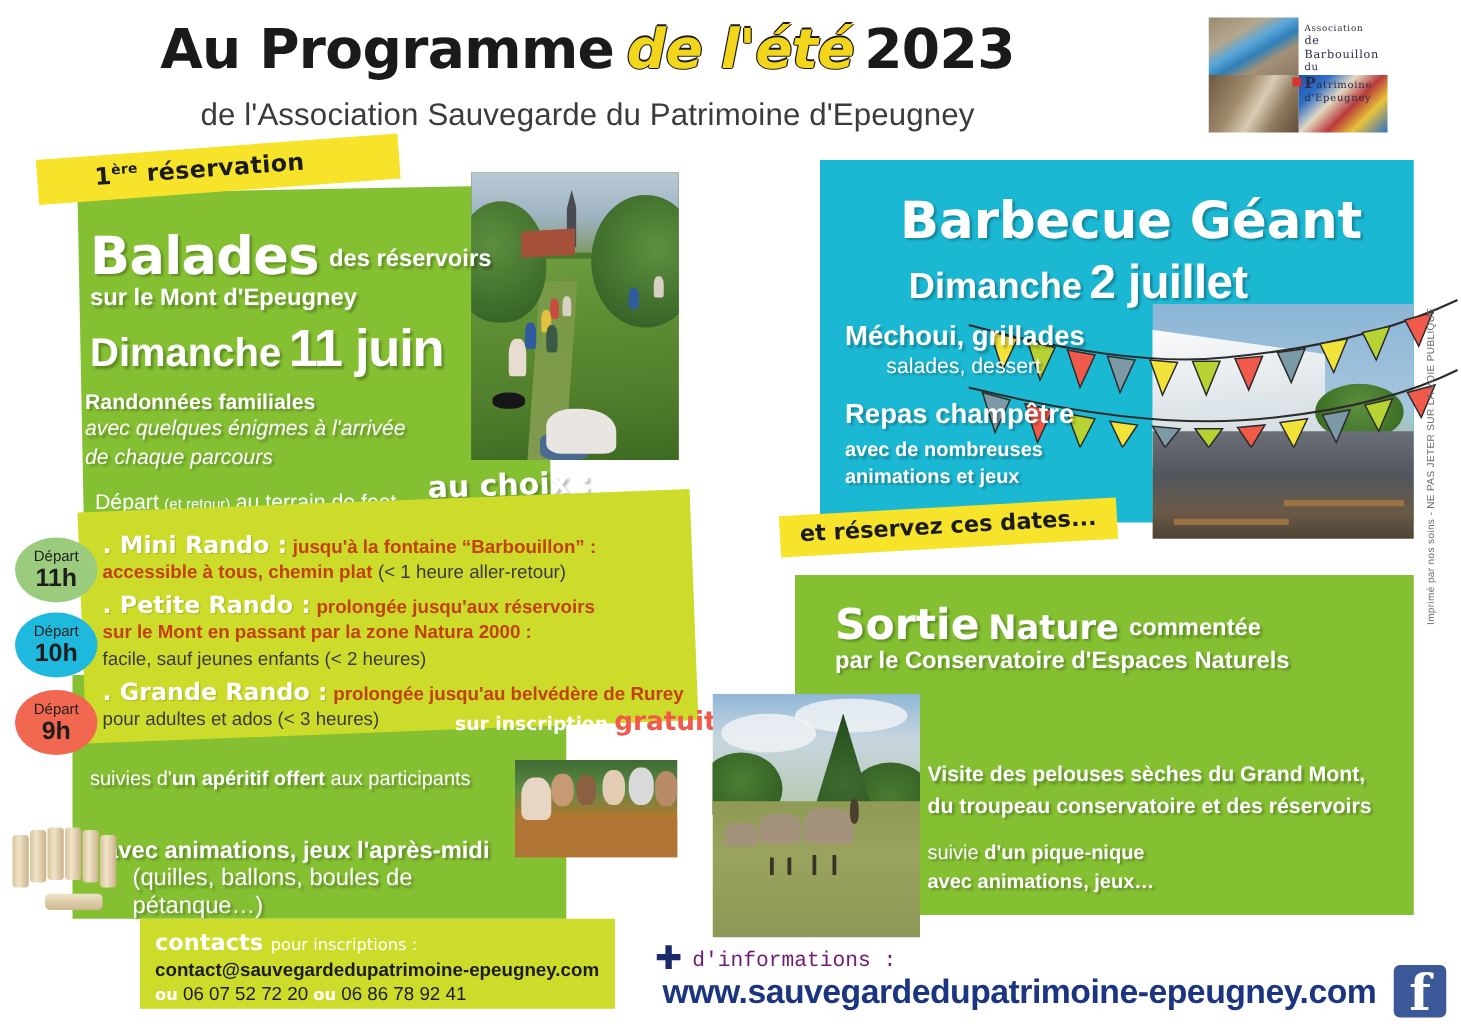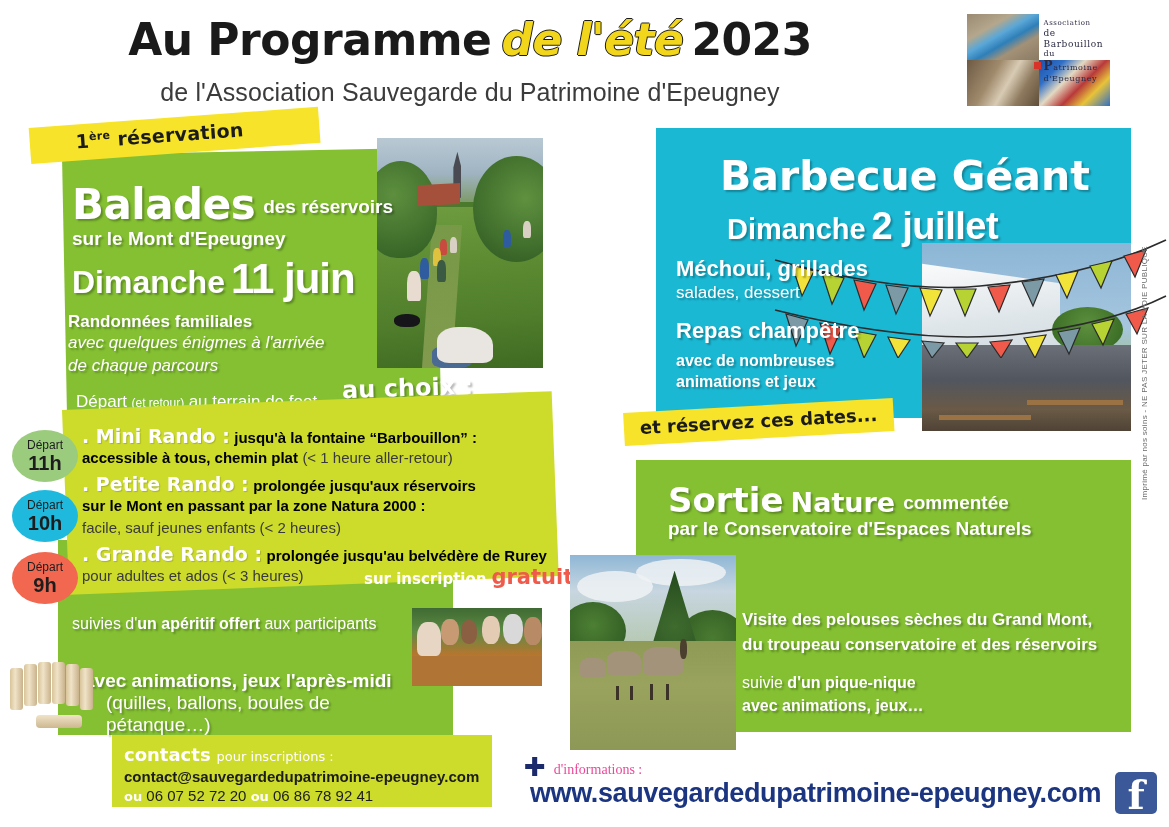--- a/index.html
+++ b/index.html
@@ -106,21 +106,21 @@
 
   
   #rando-box{
     left:62px;top:410px;width:490px;height:185px;background:#CDDC2A;
     transform:rotate(-2.2deg);transform-origin:left top;
   }
   .rando-list{left:74px;top:425px;width:470px;}
   .rando-line{position:absolute;white-space:nowrap;}
   .rl-title{font-family:"DejaVu Sans",sans-serif;font-weight:bold;font-size:19px;color:#fff;
             text-shadow:1px 1px 1px rgba(0,0,0,.18);margin-top:46px;}
-  .rl-bold{font-weight:bold;font-size:15px;color:#000000;}
+  .rl-bold{font-weight:bold;font-size:15px;color:#c2410c;}
   .rl-reg{font-size:15px;color:#3a3a3a;}
   #gratuite{position:absolute;white-space:nowrap;}
   #gratuite .g1{font-family:"DejaVu Sans",sans-serif;font-weight:bold;font-size:15px;color:#fff;}
   #gratuite .g2{font-family:"DejaVu Sans",sans-serif;font-weight:bold;font-size:21px;color:#F05A4B;padding-left:5px;}
 
   
   .depart-badge{
     position:absolute;width:66px;height:52px;border-radius:50%;
     display:flex;flex-direction:column;align-items:center;justify-content:center;
     line-height:1;color:#1d1d1d;
@@ -163,21 +163,21 @@
 
   
   #bbq-panel{left:656px;top:128px;width:475px;height:290px;background:#1BB8D4;}
   #bbq-title{left:720px;top:152px;font-family:"DejaVu Sans",sans-serif;font-weight:bold;
      font-size:41px;color:#fff;white-space:nowrap;}
   #bbq-date{left:727px;top:205px;color:#fff;white-space:nowrap;}
   #bbq-date .w{font-weight:bold;font-size:29px;}
   #bbq-date .n{font-weight:bold;font-size:38px;padding-left:6px;letter-spacing:-.5px;margin-top:20px;}
   #bbq-menu{left:676px;top:256px;width:250px;color:#fff;}
   #bbq-menu .m1{font-weight:bold;font-size:22px;}
-  #bbq-menu .m2{font-size:17px;margin-top:1px;}
+  #bbq-menu .m2{font-size:17px;margin-top:1px;margin-left:33px;}
   #bbq-repas{left:676px;top:318px;width:250px;color:#fff;}
   #bbq-repas .r1{font-weight:bold;font-size:22px;}
   #bbq-repas .r2{font-weight:bold;font-size:16px;margin-top:6px;line-height:1.32;}
 
   
   #photo-bbq{left:922px;top:243px;width:209px;height:188px;overflow:hidden;}
   #photo-bbq .sky{position:absolute;inset:0;background:linear-gradient(180deg,#8cb6d6 0%,#a6c6de 45%,#9fbf7f 70%,#6f9a52 100%);}
   #photo-bbq .tent{position:absolute;left:-4%;top:16%;width:70%;height:58%;
      background:linear-gradient(165deg,#fbfbfb,#dfe6ea 45%,#c6d2d9);transform:skewY(8deg);}
   #photo-bbq .tree{position:absolute;right:4%;top:34%;width:34%;height:24%;border-radius:50%;
@@ -220,21 +220,21 @@
   #photo-horses .bushr{position:absolute;right:-8%;top:28%;width:44%;height:36%;border-radius:50%;
      background:radial-gradient(circle at 50% 40%,#4a7b31,#28501e);}
   #photo-horses .ground{position:absolute;left:0;bottom:0;width:100%;height:56%;
      background:linear-gradient(180deg,#8e9a55 0%,#99a35d 40%,#8d9857 100%);}
   #photo-horses .horse{position:absolute;background:#a3937a;border-radius:34% 40% 16% 16%;}
   #photo-horses .mane{position:absolute;background:#4b3f2e;border-radius:40%;}
 
   
   #footer-info{left:524px;top:752px;white-space:nowrap;}
   #footer-info .plus{font-family:"DejaVu Sans",sans-serif;font-weight:bold;font-size:26px;color:#1b2a6b;vertical-align:-2px;}
-  #footer-info .inf{font-family:Liberation Serif, serif;font-size:14px;color:#ec4899;padding-left:8px;}
+  #footer-info .inf{font-family:Liberation Mono, monospace;font-size:17px;color:#701a75;padding-left:8px;}
   #footer-url{left:530px;top:778px;font-weight:bold;font-size:27px;color:#1b3580;letter-spacing:-.4px;white-space:nowrap;}
   #facebook-icon{left:1115px;top:772px;width:42px;height:42px;border-radius:5px;background:#3B5998;}
   #facebook-icon .f{position:absolute;left:0;top:0;width:100%;height:100%;
      display:flex;align-items:flex-end;justify-content:center;
      font-family:"DejaVu Serif",serif;font-weight:bold;font-size:40px;color:#fff;line-height:.92;}
   
   #legal{left:1140px;top:500px;width:200px;transform:rotate(-90deg);transform-origin:left top;
      font-size:8px;color:#6b6b6b;letter-spacing:.3px;white-space:nowrap;}
 </style>
 </head>

